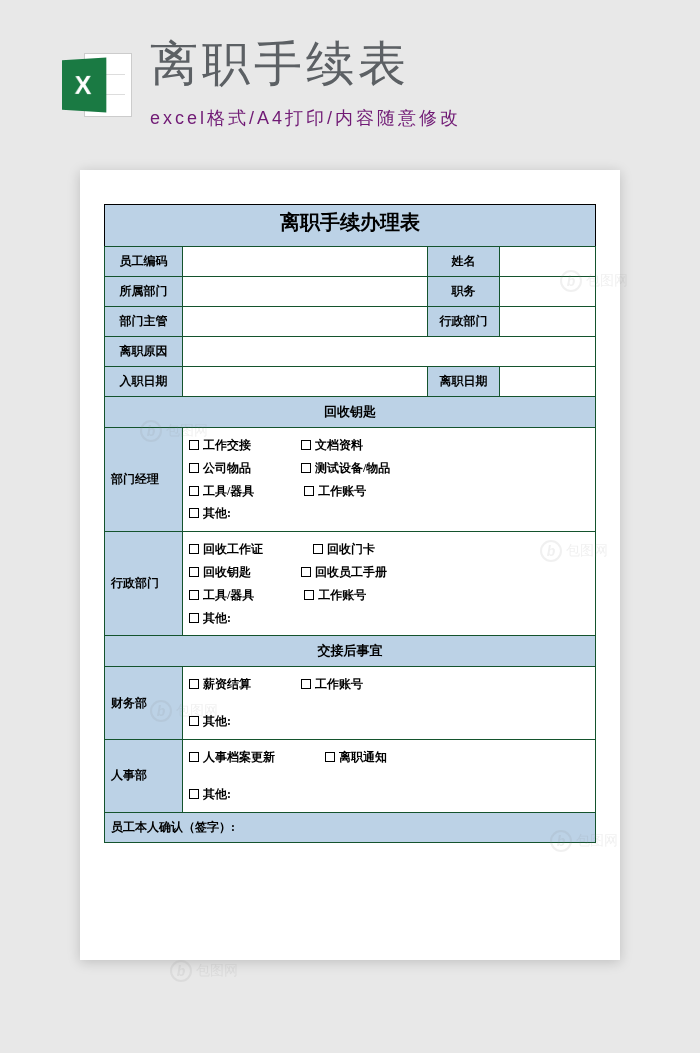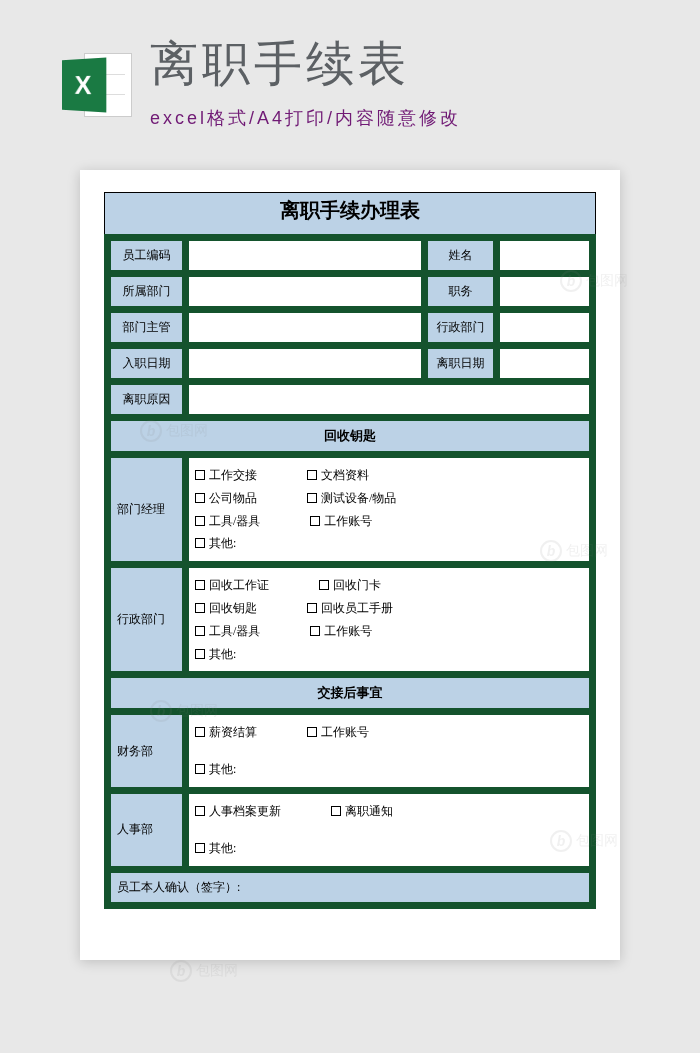--- a/index.html
+++ b/index.html
@@ -78,42 +78,43 @@
     margin-top: 18px;
   }
   .page {
     position: absolute;
     top: 170px;
     left: 80px;
     width: 540px;
     height: 790px;
     background: #fff;
     box-shadow: 0 2px 12px rgba(0,0,0,0.18);
-    padding: 22px 24px;
+    padding: 34px 24px;
   }
   .form-title {
     text-align: center;
     font-weight: bold;
     font-size: 20px;
     padding: 4px 0 10px 0;
     border: 1px solid #000;
     border-bottom: none;
     background: #bcd2e6;
   }
   table.form {
     width: 100%;
     border-collapse: collapse;
     table-layout: fixed;
     font-size: 12px;
   }
   table.form td {
-    border: 7px solid #14532d;
+    border: 1px solid #14532d;
     padding: 6px 6px;
     vertical-align: middle;
     height: 24px;
+    font-weight: bold;
   }
   .hlabel {
     background: #bcd2e6;
     text-align: center;
     width: 78px;
   }
   .hlabel2 {
     background: #bcd2e6;
     text-align: center;
     width: 72px;
@@ -210,28 +211,28 @@
       <td class="hlabel2">职务</td>
       <td></td>
     </tr>
     <tr>
       <td class="hlabel">部门主管</td>
       <td></td>
       <td class="hlabel2">行政部门</td>
       <td></td>
     </tr>
     <tr>
-      <td class="hlabel">入职日期</td>
-      <td></td>
-      <td class="hlabel2">离职日期</td>
-      <td></td>
-    </tr>
-    <tr>
       <td class="hlabel reason-cell">离职原因</td>
       <td colspan="3" class="reason-cell"></td>
+    </tr>
+    <tr>
+      <td class="hlabel">入职日期</td>
+      <td></td>
+      <td class="hlabel2">离职日期</td>
+      <td></td>
     </tr>
     <tr>
       <td colspan="4" class="section-header">回收钥匙</td>
     </tr>
     <tr>
       <td class="side-label">部门经理</td>
       <td colspan="3" class="checklist">
         <div class="check-row">
           <span class="check-item"><span class="box"></span><span>工作交接</span></span>
           <span class="check-item"><span class="box"></span><span>文档资料</span></span>

